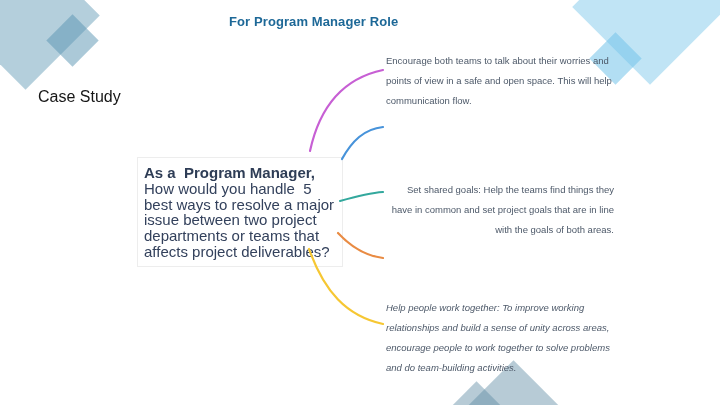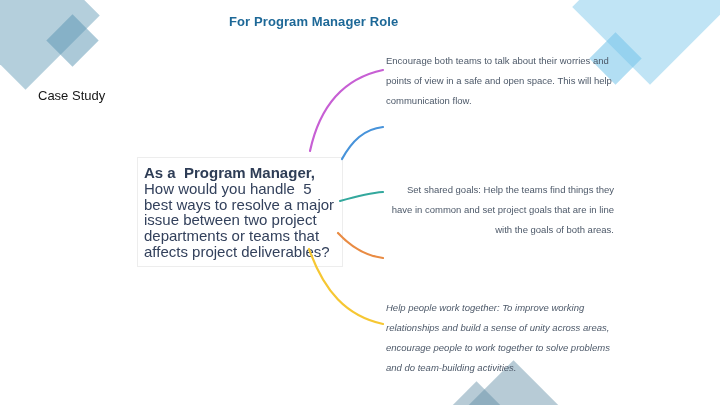--- a/index.html
+++ b/index.html
@@ -20,21 +20,21 @@
   .d-tr-small { left: 597px;  top: 40px;   width: 37px;  height: 37px;  background: rgba(115,195,233,0.55); }
   .d-br-big   { left: 478px;  top: 375px;  width: 71px;  height: 71px;  background: rgba(96,140,165,0.45); }
   .d-br-small { left: 458px;  top: 389px;  width: 37px;  height: 37px;  background: rgba(96,140,165,0.45); }
 
   .title {
     position: absolute; left: 229px; top: 14px;
     font-size: 13px; font-weight: 600; color: #1d6897; letter-spacing: 0.1px;
   }
   .case-study {
     position: absolute; left: 38px; top: 88px;
-    font-size: 13px; font-weight: 500; color: #161616;
+    font-size: 16px; font-weight: 500; color: #161616;
   }
   .question-box {
     position: absolute; left: 137px; top: 157px;
     width: 206px; min-height: 92px;
     border: 1px solid rgba(0,0,0,0.07);
     padding: 7px 5px 6px 6px;
     font-size: 15px; line-height: 15.8px; color: #33415c;
     white-space: pre-wrap;
   }
   .question-box b { font-weight: 700; color: #2e3d56; }

